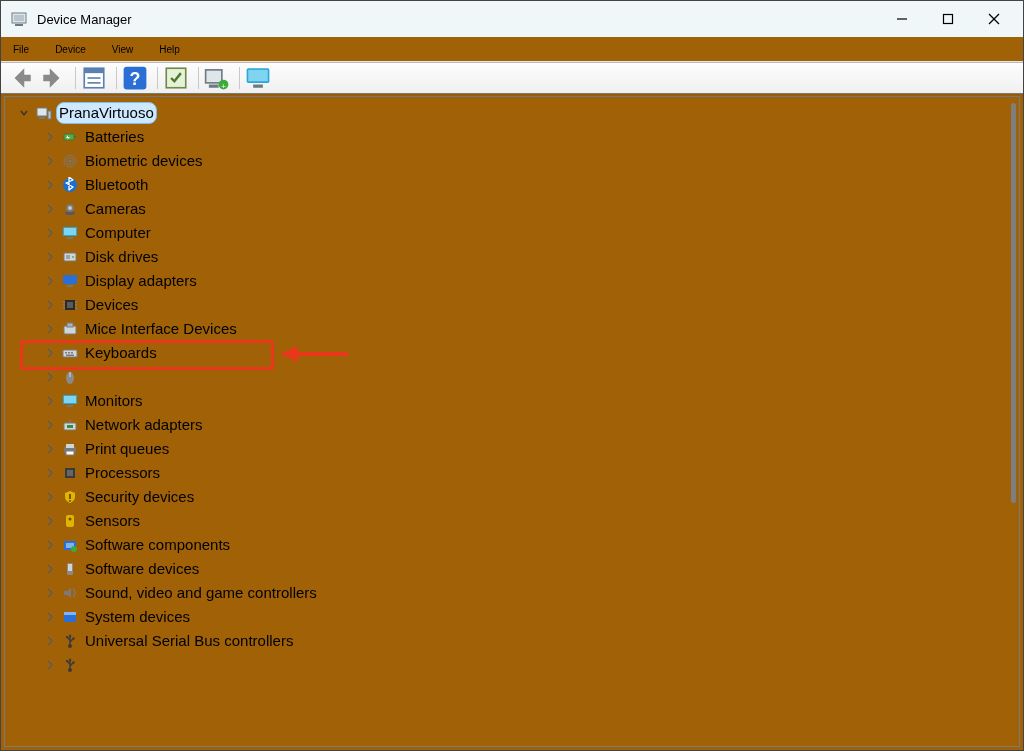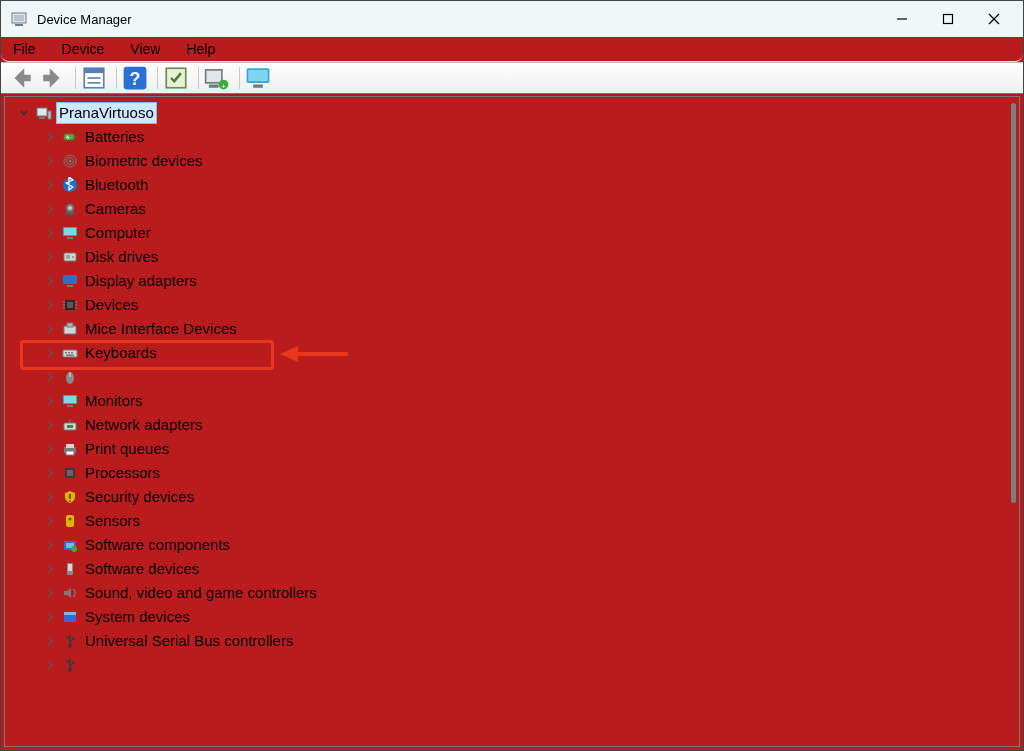--- a/index.html
+++ b/index.html
@@ -1,45 +1,45 @@
 <!DOCTYPE html>
 <html><head>
 <meta charset="utf-8">
 <style>
   html, body { margin:0; padding:0; font-family: "Segoe UI", Tahoma, sans-serif; font-size:14px; background:#fff; }
-  .window { width:1024px; height:751px; background:#b91c1c; position:relative; border:1px solid #444; box-sizing:border-box; display:flex; flex-direction:column; }
+  .window { width:1024px; height:751px; background:#a16207; position:relative; border:1px solid #444; box-sizing:border-box; display:flex; flex-direction:column; }
 
   
   .titlebar { height:36px; background:#eff7f8; display:flex; align-items:center; padding:0 6px; }
   .titlebar .app-icon { width:16px; height:16px; margin-right:10px; margin-left:4px; }
   .titlebar .title-text { flex:0 0 auto; font-size:13px; }
   .titlebar .spacer { flex:1; }
   .titlebar .winbtn { width:46px; height:36px; display:flex; align-items:center; justify-content:center; }
   .titlebar .winbtn svg { width:12px; height:12px; }
 
   
-  .menubar { height:24px; display:flex; align-items:center; padding:0 8px; gap:18px; font-size:14px; border-bottom:1px solid #e3e3e3;border-radius:8px; }
+  .menubar { height:24px; display:flex; align-items:center; padding:0 8px; gap:18px; font-size:10px; border-bottom:1px solid #e3e3e3; }
   .menubar span { padding:2px 4px; }
 
   
   .toolbar { height:30px; border-top:1px solid #bbb; border-bottom:1px solid #7a7a7a; background:linear-gradient(#fdfdfd,#f0f0f0); display:flex; align-items:center; padding:0 6px; gap:0; box-shadow: 0 2px 2px rgba(0,0,0,0.08); position:relative; z-index:2;}
   .toolbar .tbtn { width:26px; height:26px; display:flex; align-items:center; justify-content:center; margin-right:4px; border:1px solid transparent; border-radius:2px; }
   .toolbar .sep { width:1px; height:22px; background:#c8c8c8; margin:0 4px; }
 
   
   .tree-wrap { flex:1; overflow:hidden; border:1px solid #7a7a7a; margin:2px 3px 3px 3px; position:relative; }
   .tree { position:absolute; inset:0; overflow-y:auto; padding:4px 0 4px 0; }
   .tree-row { display:flex; align-items:center; height:24px; line-height:24px; font-size:15px; white-space:nowrap; }
   .root-row { padding-left:10px; }
   .child-row { padding-left:36px; }
   .exp { width:18px; height:18px; display:flex; align-items:center; justify-content:center; color:#5a5a5a; font-size:12px; }
   .exp svg { width:10px; height:10px; }
   .node-icon { width:18px; height:18px; margin:0 6px 0 2px; display:flex; align-items:center; justify-content:center; }
   .node-icon svg { width:16px; height:16px; }
-  .selected { background:#cde8ff; border:1px solid #7abdf7; border-radius:0; padding:0 2px; margin-left:-3px; height:20px; display:inline-flex; align-items:center; }
+  .selected { background:#cde8ff; border:1px solid #7abdf7; border-radius:8px; padding:0 2px; margin-left:-3px; height:20px; display:inline-flex; align-items:center; }
 
   
   .highlight-box { position:absolute; border:3px solid #e8371a; border-radius:3px; pointer-events:none; }
   .arrow-annot { position:absolute; pointer-events:none; }
 
   
   .scroll-thumb { position:absolute; right:3px; top:6px; width:5px; height:400px; background:#7e7e7e; border-radius:3px; }
 </style>
 </head>
 <body>

